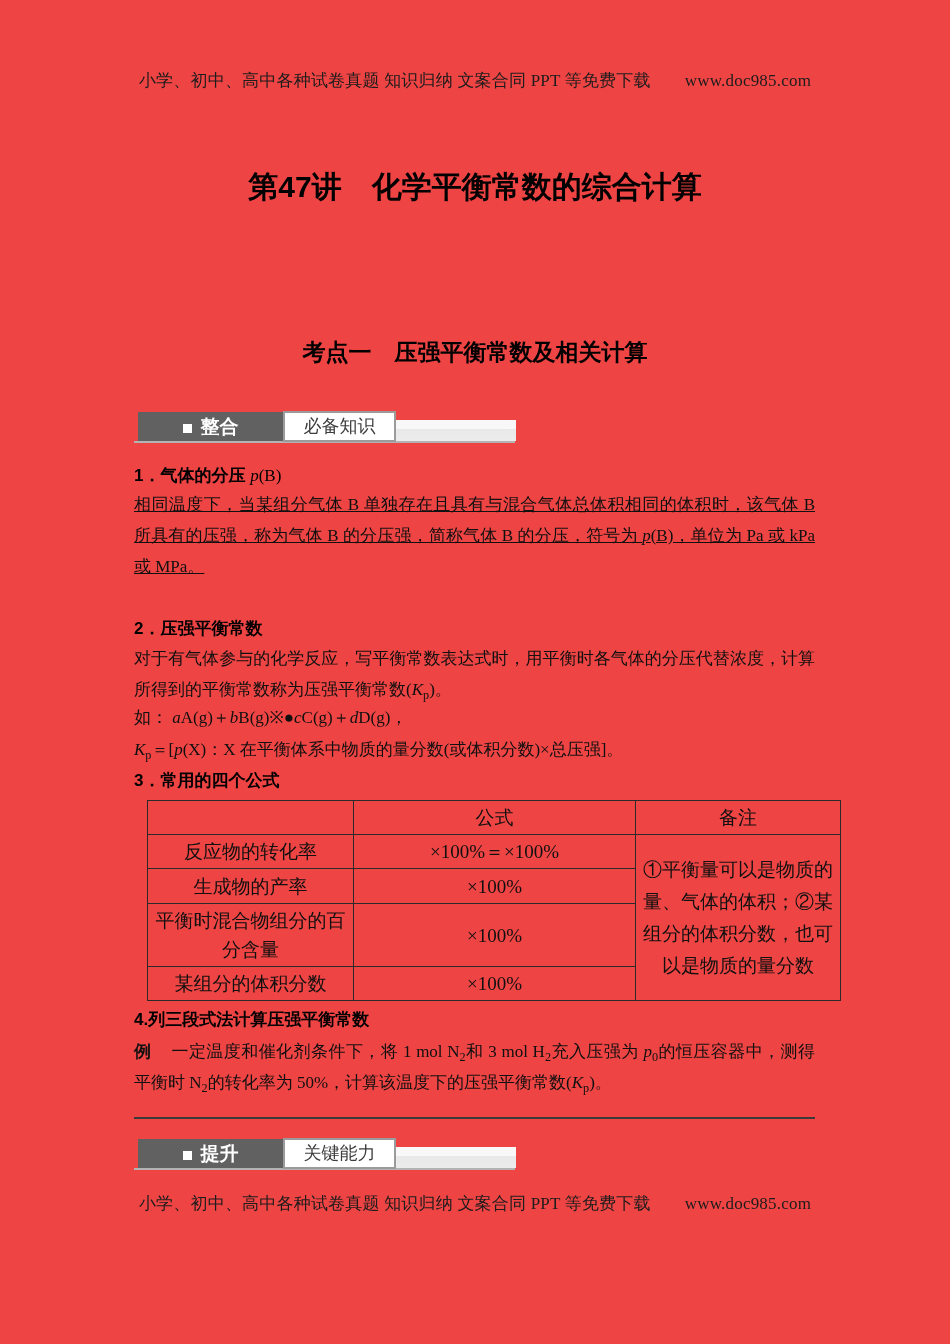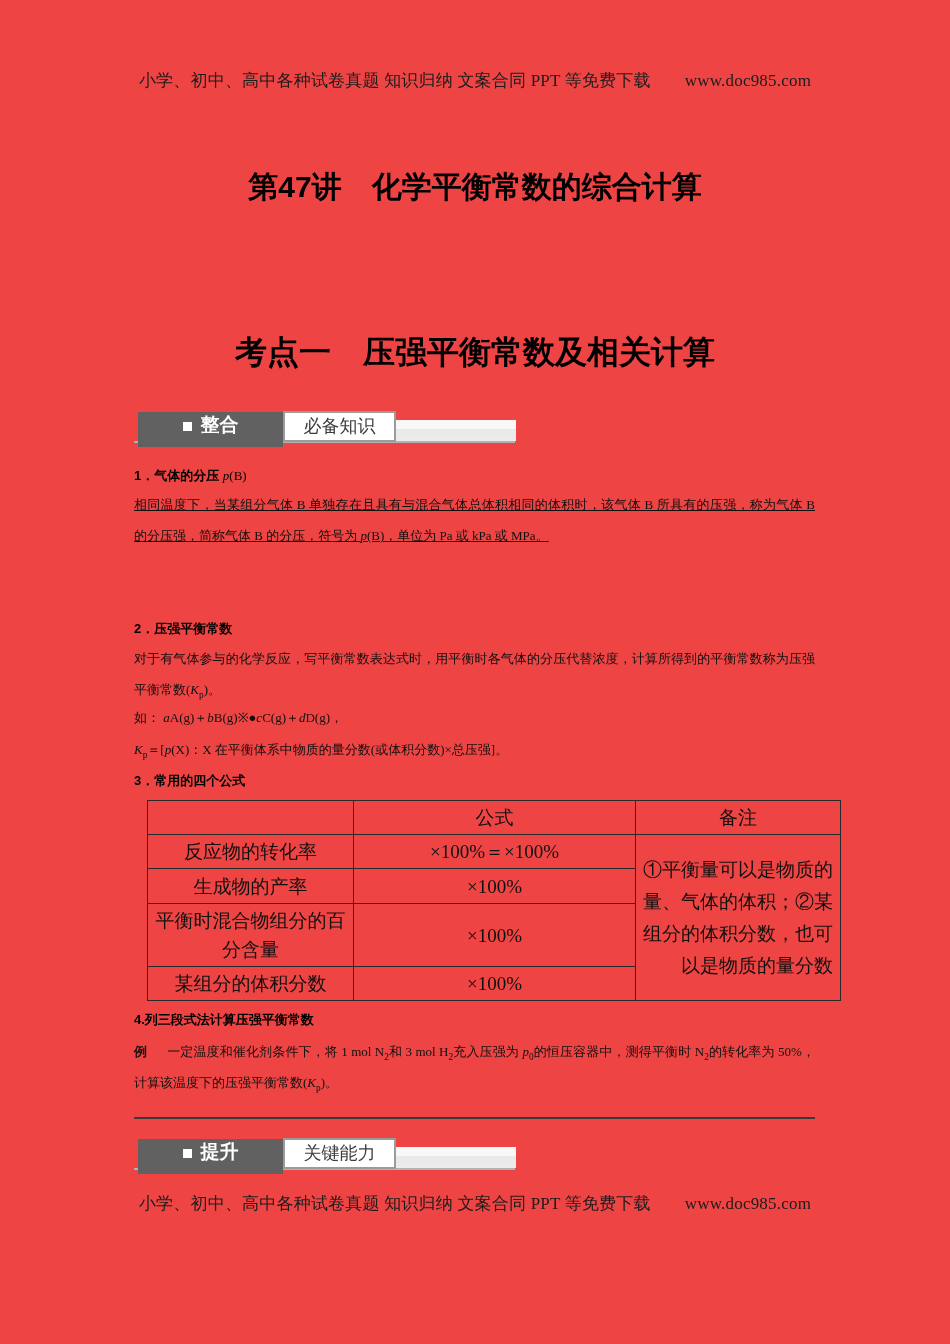--- a/index.html
+++ b/index.html
@@ -34,46 +34,46 @@
   }
   .review-label{
     font-family:"Liberation Sans","DejaVu Sans",sans-serif;
     font-weight:bold;margin-right:14px;
   }
   
   .kaodian{
     position:absolute;top:336px;left:0;width:100%;
     text-align:center;
     font-family:"Liberation Sans","DejaVu Sans",sans-serif;
-    font-weight:bold;font-size:32px;line-height:32px;color:#000;
+    font-weight:bold;font-size:23px;line-height:32px;color:#000;
   }
   
   .badge{position:absolute;left:134px;width:382px;height:33px;}
   .badge-line{position:absolute;left:0;top:30px;width:381px;height:2px;background:#b3b3b3;}
   .badge-tab{
-    position:absolute;left:4px;top:1px;width:145px;height:35px;
+    position:absolute;left:4px;top:1px;width:145px;height:29px;
     background:#616161;color:#ffffff;
-    font-family:Liberation Mono, monospace;
+    font-family:Liberation Serif, serif;
     font-weight:bold;font-size:19px;line-height:29px;text-align:center;
   }
   .badge-sq{display:inline-block;width:9px;height:9px;background:#ffffff;margin-right:9px;}
   .badge-pill{
     position:absolute;left:149px;top:0;width:109px;height:27px;
     background:#ffffff;border:2px solid #9b9b9b;z-index:1;
     font-family:"Liberation Sans","DejaVu Sans",sans-serif;
     font-size:18px;line-height:27px;text-align:center;color:#3c3c3c;
   }
   .badge-fade{
     position:absolute;left:262px;top:9px;width:120px;height:21px;
     background:linear-gradient(to bottom,#f8f8f8 0%,#f8f8f8 45%,#e9e9e9 45%,#ececec 100%);
   }
   
   .tblock{
     position:absolute;left:134px;width:681px;
-    font-size:13px;line-height:31px;text-align:justify;color:#101010;
+    font-size:17px;line-height:31px;text-align:justify;color:#101010;
   }
   .bhead{
     font-family:"Liberation Sans","DejaVu Sans",sans-serif;
     font-weight:bold;text-align:left;color:#000;
   }
   .st-i{font-style:italic;}
   .st-b{font-weight:bold;}
   .st-sub{vertical-align:sub;font-size:0.72em;line-height:0;}
   .st-r{font-family:"Liberation Serif","DejaVu Serif",serif;font-weight:normal;}
   .h-label{
@@ -93,21 +93,21 @@
   }
   .ftable .c1{width:197px;}
   .ftable .c2{width:273px;}
   .ftable .c3{width:196px;}
   .ftable .h-row td{height:26px;}
   .ftable .r1 td{height:28px;}
   .ftable .r2 td{height:30px;}
   .ftable .r3 td{height:58px;}
   .ftable .r4 td{height:26px;}
   .ftable .remark{
-    text-align:right;vertical-align:middle;
+    text-align:center;vertical-align:middle;
     padding:4px 7px;line-height:32px;
   }
   
   .answer-line{
     position:absolute;left:134px;top:1117px;width:681px;height:0;
     border-top:2px solid #3a3a3a;
   }
 </style>
 </head>
 <body>

